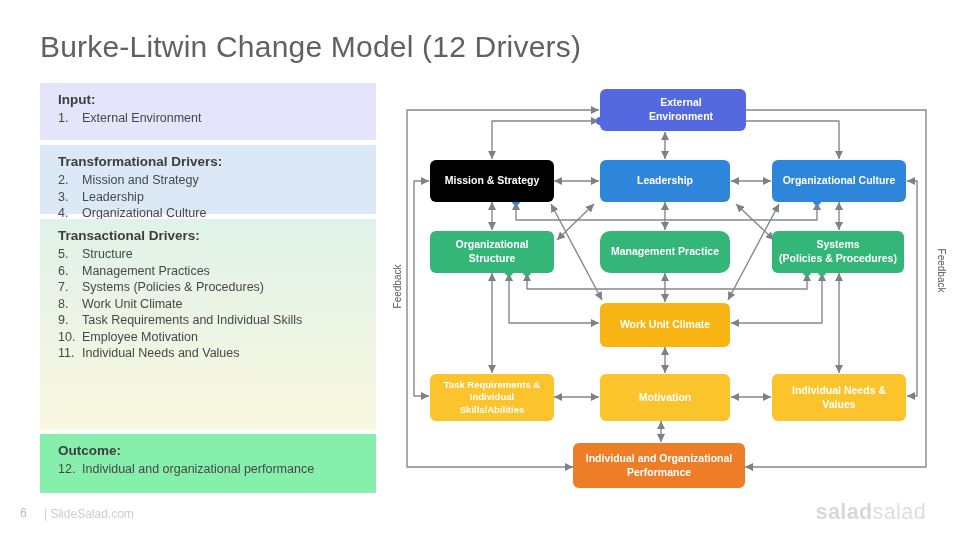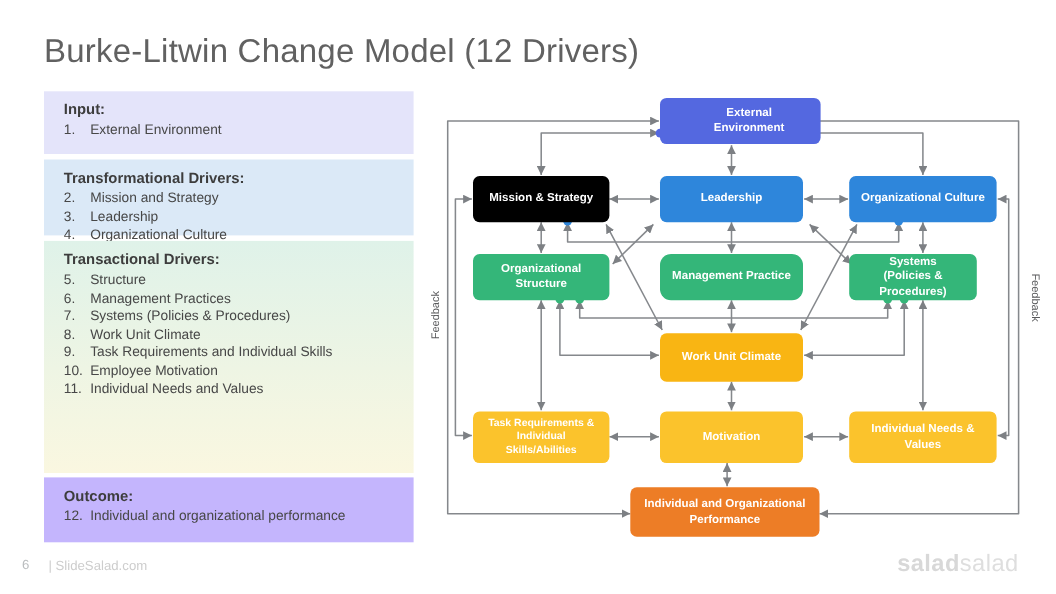--- a/index.html
+++ b/index.html
@@ -9,36 +9,36 @@
   
   .title{position:absolute;left:40px;top:30px;margin:0;font-size:30px;font-weight:400;
     color:#616161;letter-spacing:.2px;}
 
   
   .legend{position:absolute;left:40px;top:83px;width:336px;}
   .sec{position:absolute;left:0;width:336px;box-sizing:border-box;padding:9px 10px 8px 18px;}
   .sec-input{top:0;height:57px;background:#e4e4fa;}
   .sec-transformational{top:62px;height:69px;background:#dbe9f7;}
   .sec-transactional{top:136px;height:211px;background:linear-gradient(180deg,#dff2e9 0%,#eef5e4 55%,#faf7e0 100%);}
-  .sec-outcome{top:351px;height:59px;background:#c4b5fd;}
+  .sec-outcome{top:351px;height:59px;background:#86efac;}
   .sec-title{font-size:13.5px;font-weight:bold;color:#3d3d3d;margin-bottom:3px;}
   .item{display:flex;font-size:12.5px;color:#474747;line-height:16.5px;}
   .item .num{width:24px;flex:0 0 24px;}
 
   
   .node{position:absolute;border-radius:6px;color:#fff;font-weight:bold;font-size:10.5px;
     line-height:1.3;display:flex;align-items:center;justify-content:center;text-align:center;
     white-space:pre-line;z-index:2;}
   .n-ee{left:600px;top:89px;width:130px;height:42px;background:#5468e0;padding-left:16px;}
   .n-ms{left:430px;top:160px;width:124px;height:42px;background:#000000;}
   .n-ld{left:600px;top:160px;width:130px;height:42px;background:#2e86db;}
   .n-oc{left:772px;top:160px;width:134px;height:42px;background:#2e86db;}
   .n-os{left:430px;top:231px;width:124px;height:42px;background:#34b679;}
   .n-mp{left:600px;top:231px;width:130px;height:42px;background:#34b679;border-radius:10px;}
-  .n-sy{left:772px;top:231px;width:116px;height:42px;background:#34b679;}
+  .n-sy{left:772px;top:231px;width:132px;height:42px;background:#34b679;}
   .n-wuc{left:600px;top:303px;width:130px;height:44px;background:#f9b513;}
   .n-tr{left:430px;top:374px;width:124px;height:47px;background:#fbc32c;font-size:9.5px;}
   .n-mo{left:600px;top:374px;width:130px;height:47px;background:#fbc32c;}
   .n-in{left:772px;top:374px;width:134px;height:47px;background:#fbc32c;}
   .n-pf{left:573px;top:443px;width:172px;height:45px;background:#ed7d26;}
 
   .connectors{position:absolute;left:0;top:0;z-index:1;pointer-events:none;}
 
   .feedback{position:absolute;z-index:1;font-size:10px;color:#58595b;width:60px;text-align:center;}
   .fb-left{left:367px;top:281px;transform:rotate(-90deg);}

